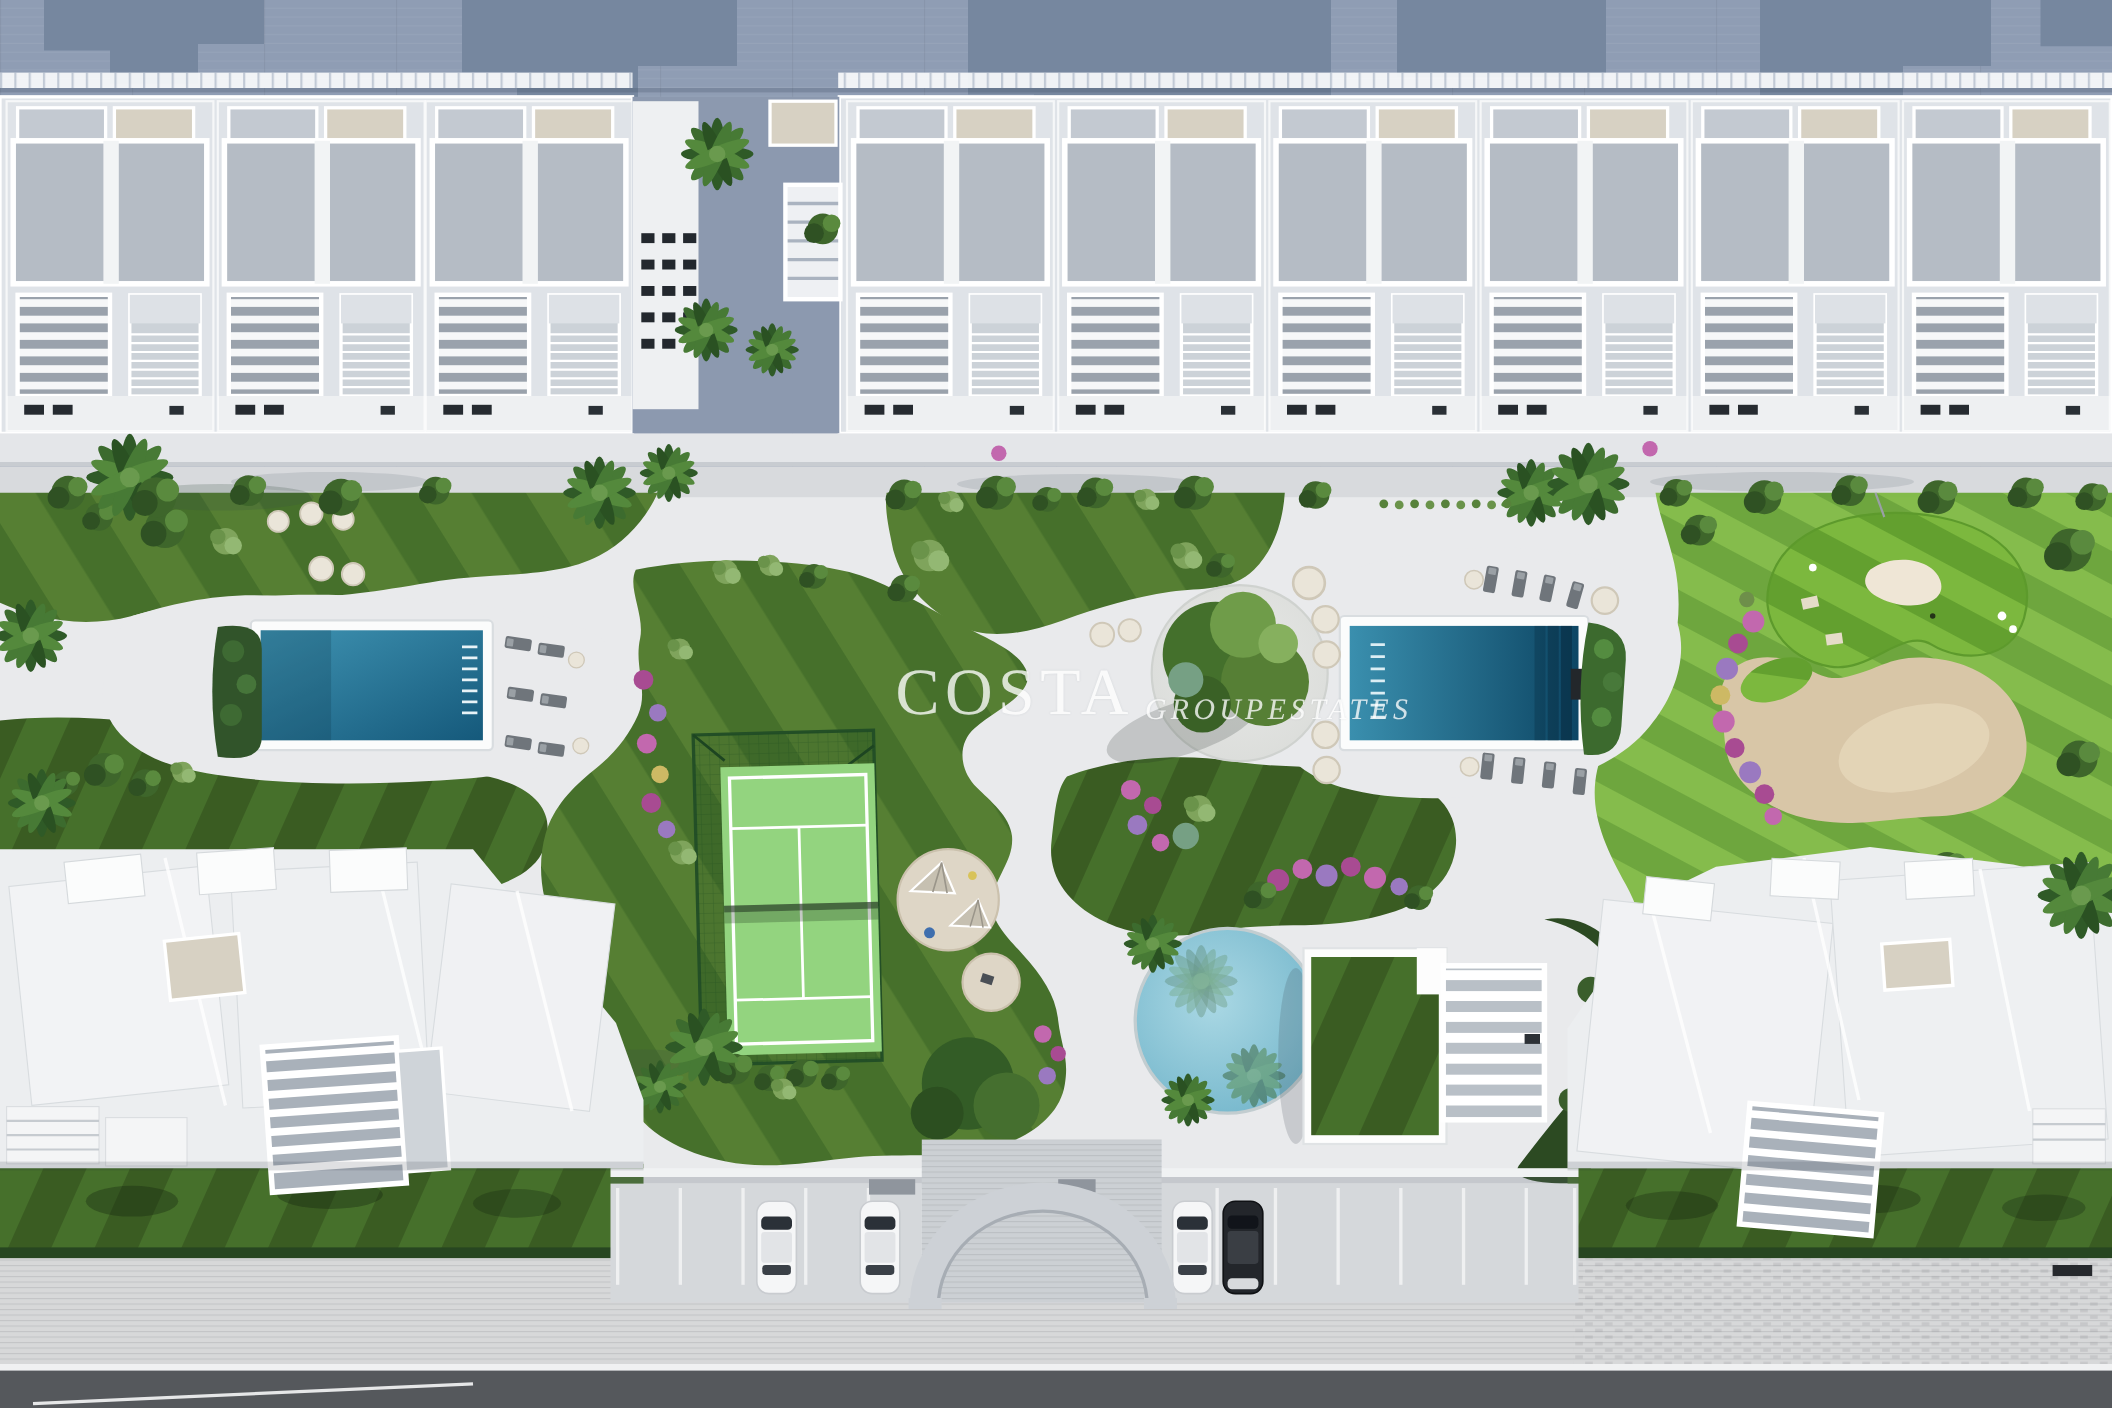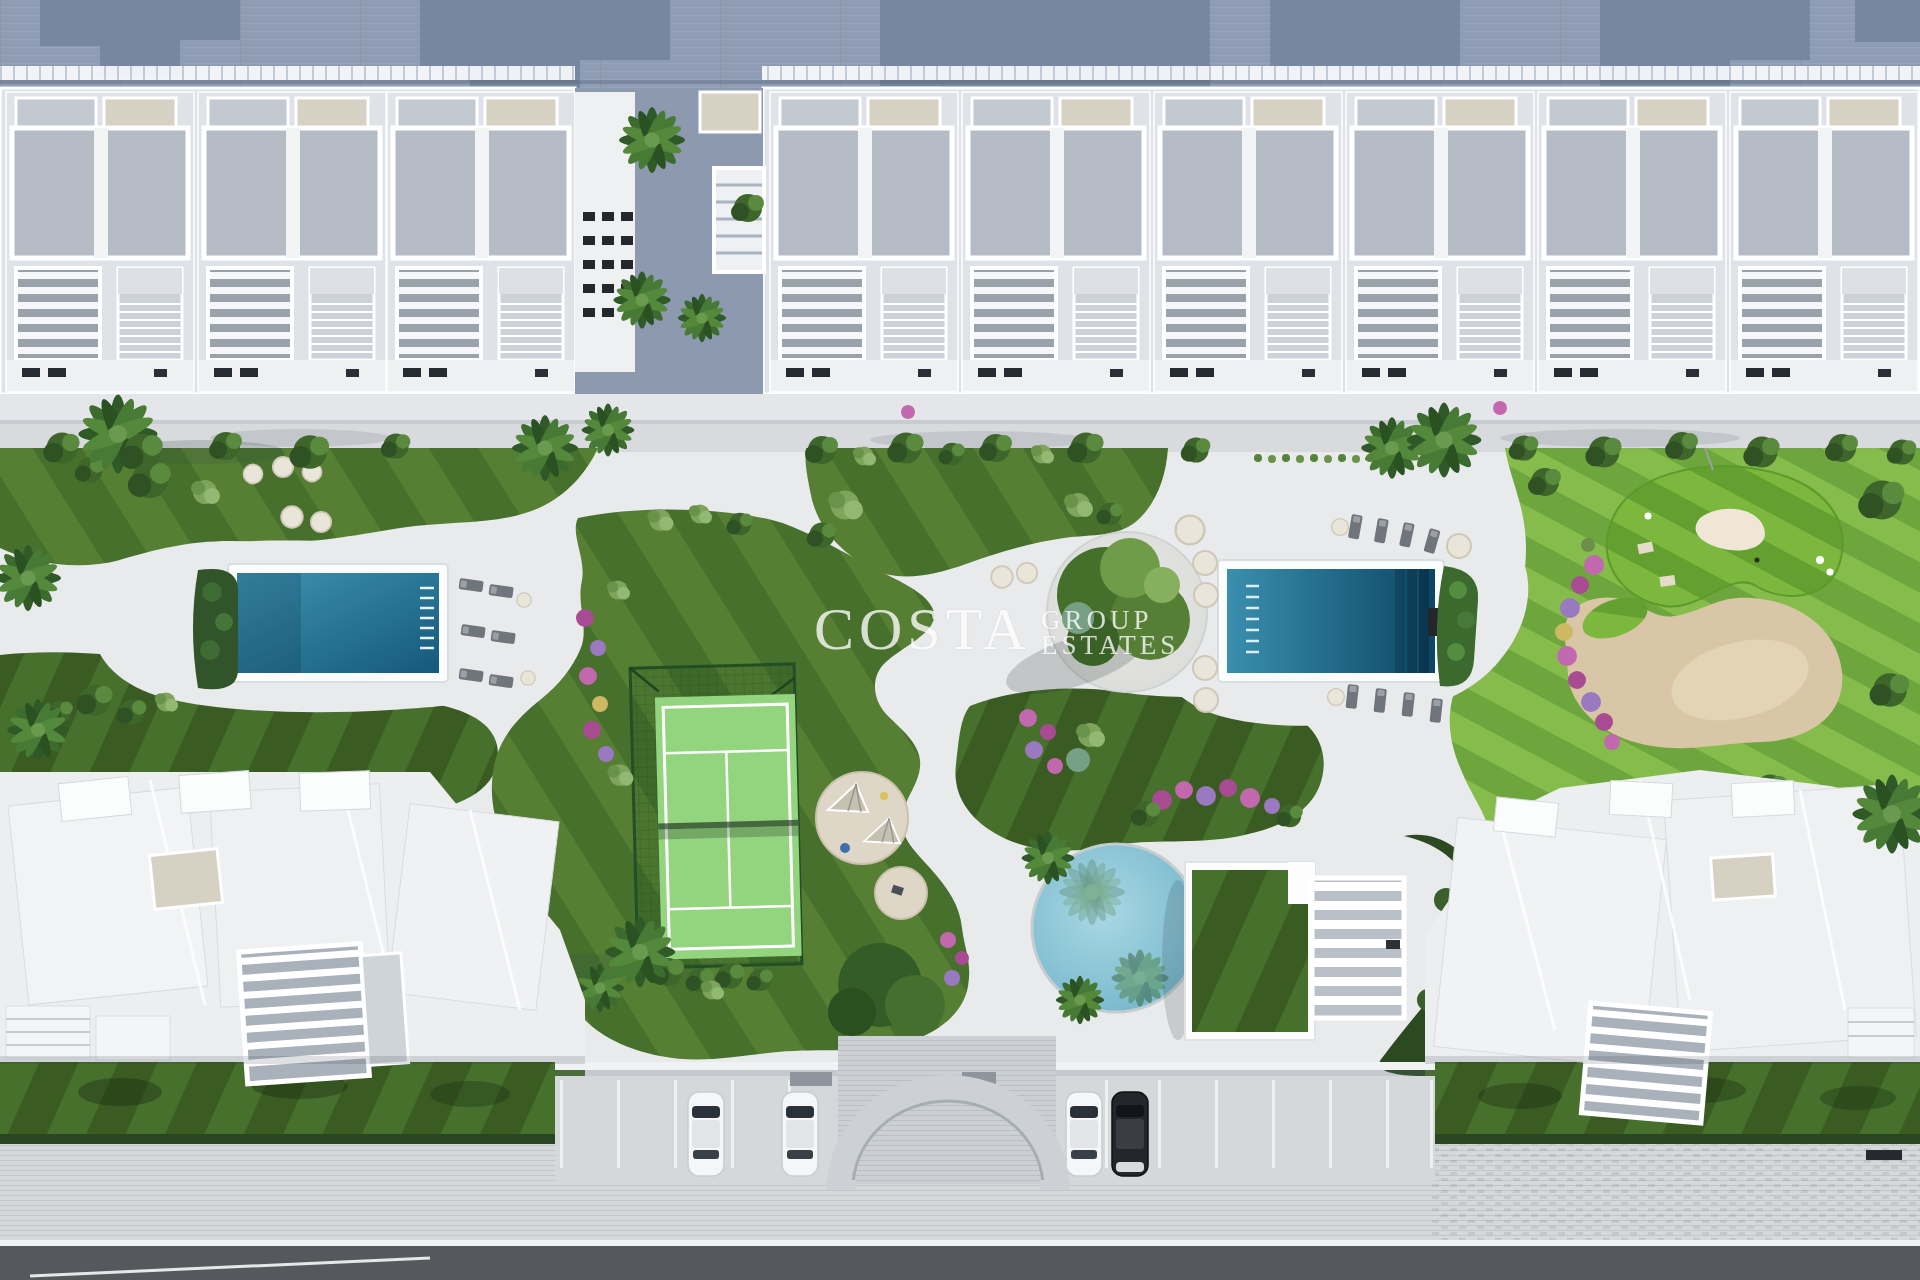--- a/index.html
+++ b/index.html
@@ -3,21 +3,21 @@
 <meta charset="utf-8">
 <style>
   html,body{margin:0;padding:0;background:#000;}
   body{width:1920px;height:1280px;overflow:hidden;font-family:"Liberation Sans",sans-serif;}
   .stage{position:relative;width:1920px;height:1280px;overflow:hidden;background:var(--paving,#e9eaec);}
   .stage svg{position:absolute;left:0;top:0;display:block;}
   .watermark{position:absolute;left:814px;top:600px;display:flex;align-items:flex-end;
     color:var(--watermark-color,#ffffff);opacity:.78;pointer-events:none;
     font-family:"Liberation Serif",serif;text-shadow:0 0 2px rgba(120,130,140,.25);}
   .wm-brand{font-size:60px;line-height:58px;letter-spacing:5px;font-weight:400;}
-  .wm-sub{display:flex;flex-direction:column;margin-left:10px;margin-top:8px;}
+  .wm-sub{display:flex;flex-direction:row;margin-left:10px;margin-top:8px;font-style:italic;}
   .wm-sub span{font-size:27px;line-height:25px;letter-spacing:4px;}
 </style>
 </head>
 <body>
 
 <div class="stage">
 <svg width="1920" height="1280" viewBox="0 0 1920 1280">
   <defs>
     <pattern id="lawnA" width="84" height="84" patternUnits="userSpaceOnUse" patternTransform="rotate(-32)">
       <rect width="84" height="84" fill="var(--lawn-dark,#46702b)"></rect>

